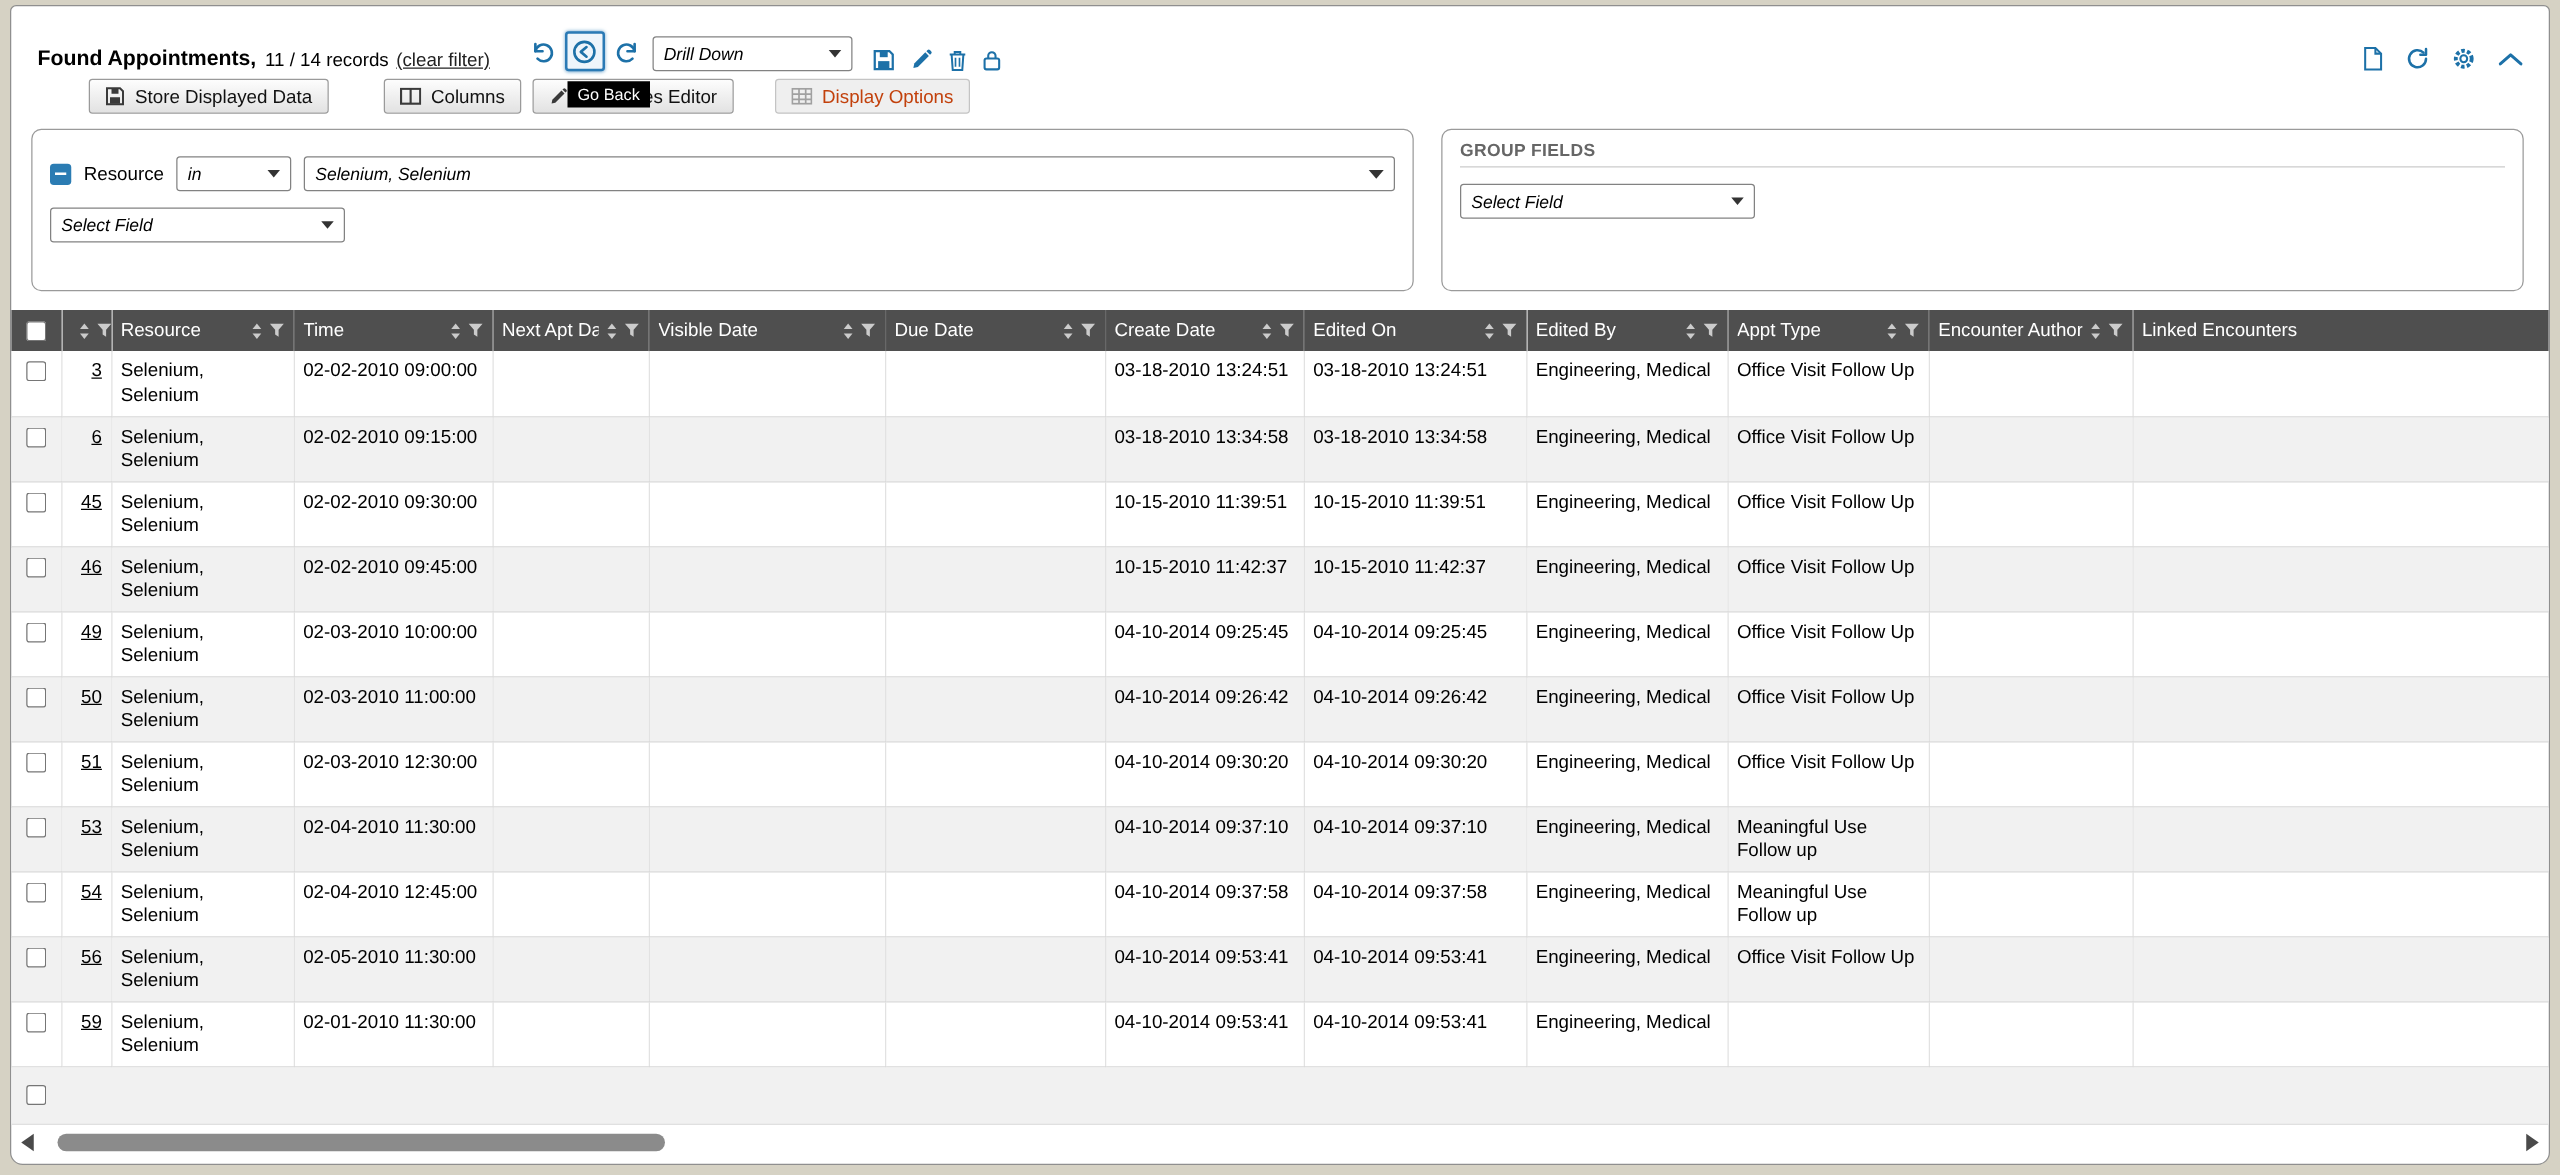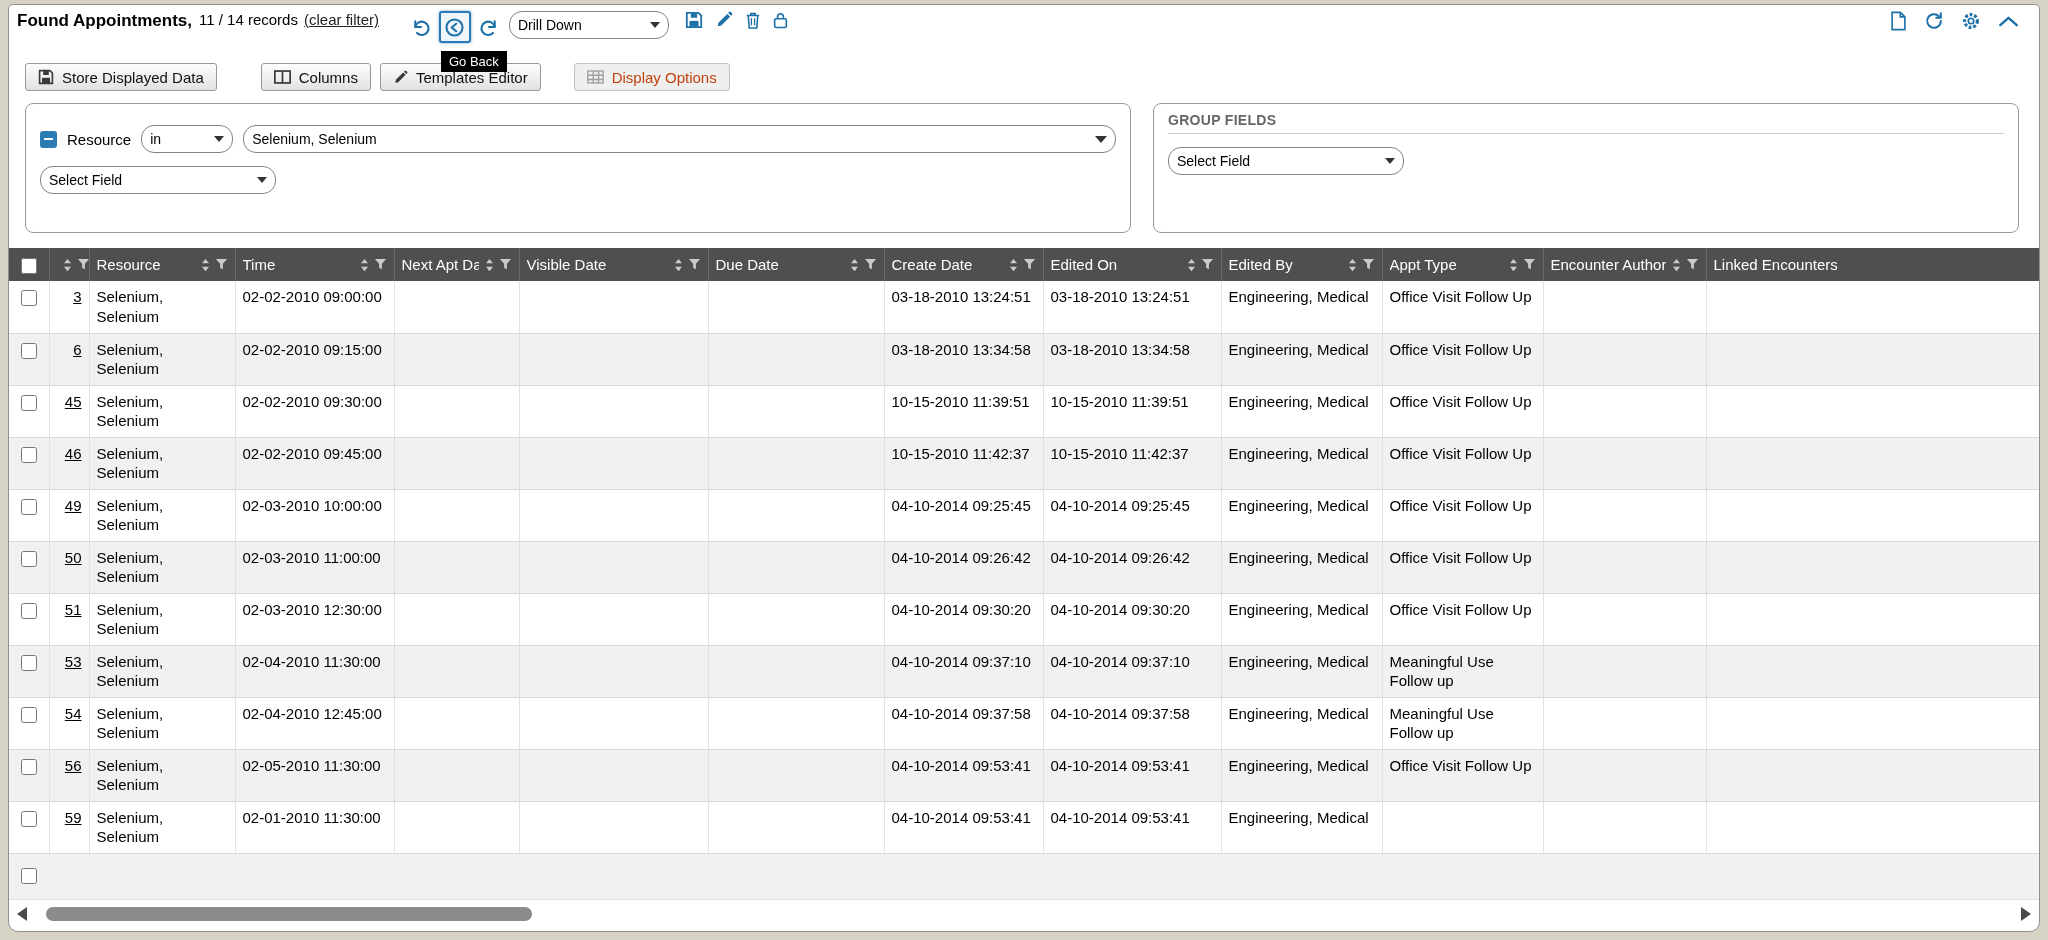--- a/index.html
+++ b/index.html
@@ -20,23 +20,24 @@
     border-radius: 5px 5px 10px 10px;
     display: flex;
     flex-direction: column;
     overflow: hidden;
   }
 
   
   .toolbar-top {
     height: 52px;
     display: flex;
-    align-items: flex-start;
+    align-items: flex-end;
     padding: 6px 20px 0 8px;
     flex: 0 0 auto;
+    margin-left: 13px;
   }
   .title { font-size: 17px; font-weight: bold; white-space: nowrap; }
   .records { font-size: 15px; margin-left: 7px; white-space: nowrap; }
   .clearfilter { font-size: 15px; margin-left: 6px; color: #222; text-decoration: underline; cursor: pointer; white-space: nowrap; }
 
   .icon { display: inline-flex; align-items: center; justify-content: center; color: #1d71a8; }
   .icon.dark { color: #3a3a3a; }
   .icon.gray { color: #a0a0a0; }
 
   .history-cluster { position: relative; display: flex; align-items: center; gap: 7px; margin-left: 32px; }
@@ -59,26 +60,27 @@
     z-index: 50;
   }
 
   .fakeselect {
     display: inline-flex;
     align-items: center;
     justify-content: space-between;
     gap: 16px;
     background: #fff;
     border: 1px solid #828282;
-    border-radius: 13px;
+    border-radius: 3px;
     height: 28px;
     padding: 0 8px;
     font-size: 14px;
     cursor: pointer;
     white-space: nowrap;
+    font-style: italic;
   }
   .caret {
     width: 0; height: 0;
     border-left: 5px solid transparent;
     border-right: 5px solid transparent;
     border-top: 6px solid #333;
     flex: 0 0 auto;
   }
   .drill-select { width: 160px; margin-left: 10px; }
 
@@ -98,20 +100,21 @@
     gap: 8px;
     height: 28px;
     padding: 0 12px;
     background: linear-gradient(#fdfdfd, #e2e2e2);
     border: 1px solid #9a9a9a;
     border-radius: 3px;
     font-size: 15px;
     color: #111;
     cursor: pointer;
     white-space: nowrap;
+    margin-left: 46px;
   }
   .btn.disabled {
     background: #efefef;
     color: #c2410c;
     border-color: #c4c4c4;
     cursor: default;
   }
   .btn-columns { margin-left: 44px; text-align: center; }
   .btn-templates { margin-left: 9px; }
   .btn-display { margin-left: 33px; }

